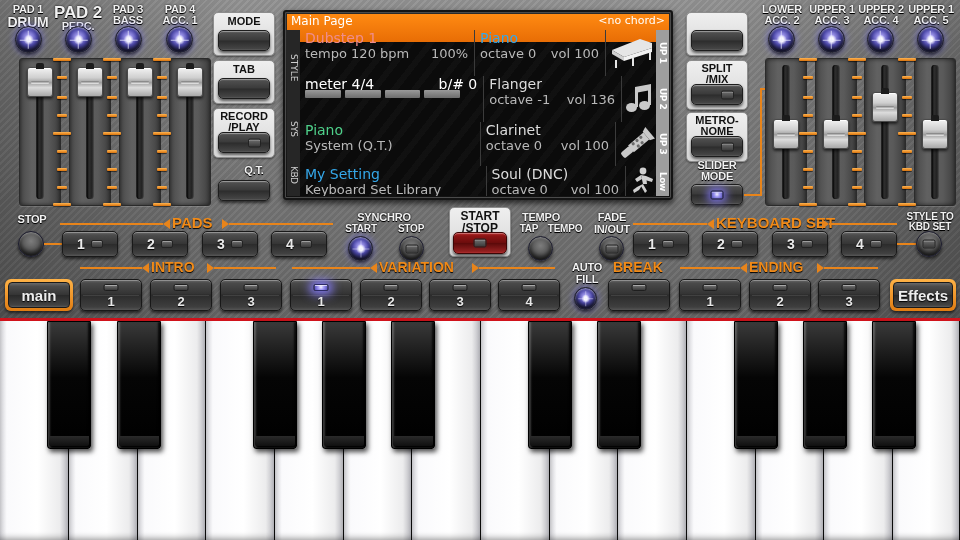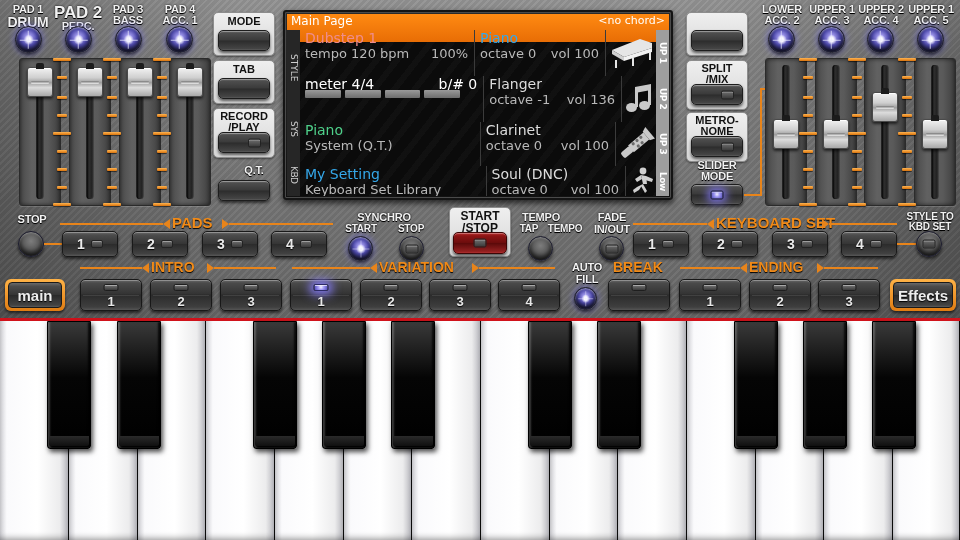--- a/index.html
+++ b/index.html
@@ -740,21 +740,21 @@
     <div class="lbl" style="position:absolute;left:900px;top:212px;width:60px;font-size:10px">STYLE TO</div>
     <div class="lbl" style="position:absolute;left:900px;top:222px;width:60px;font-size:10px">KBD SET</div>
     <div style="position:absolute;left:897px;top:243px;width:20px;height:2px;background:#e8841a"></div>
     <div class="led off" style="position:absolute;left:916px;top:231px;width:26px;height:26px;">
       <span class="ledsq cen"></span>
     </div>
   </div>
 
   <div>
 
-    <div class="frm" style="left:5px;top:279px;width:60px;height:32px;">
+    <div class="frm" style="left:5px;top:279px;width:68px;height:32px;">
       <div class="inner" style="font-size:15px">main</div>
     </div>
 
     <div class="rule" style="left:80px;top:267px;width:62px;"></div>
     <div class="arw l" style="left:142px;top:263px;"></div>
     <div class="orange" style="position:absolute;left:151px;top:259px;font-size:14px;">INTRO</div>
     <div class="arw r" style="left:207px;top:263px;"></div>
     <div class="rule" style="left:214px;top:267px;width:62px;"></div>
 
     <div class="vbtn" style="left:80px;top:279px;">

